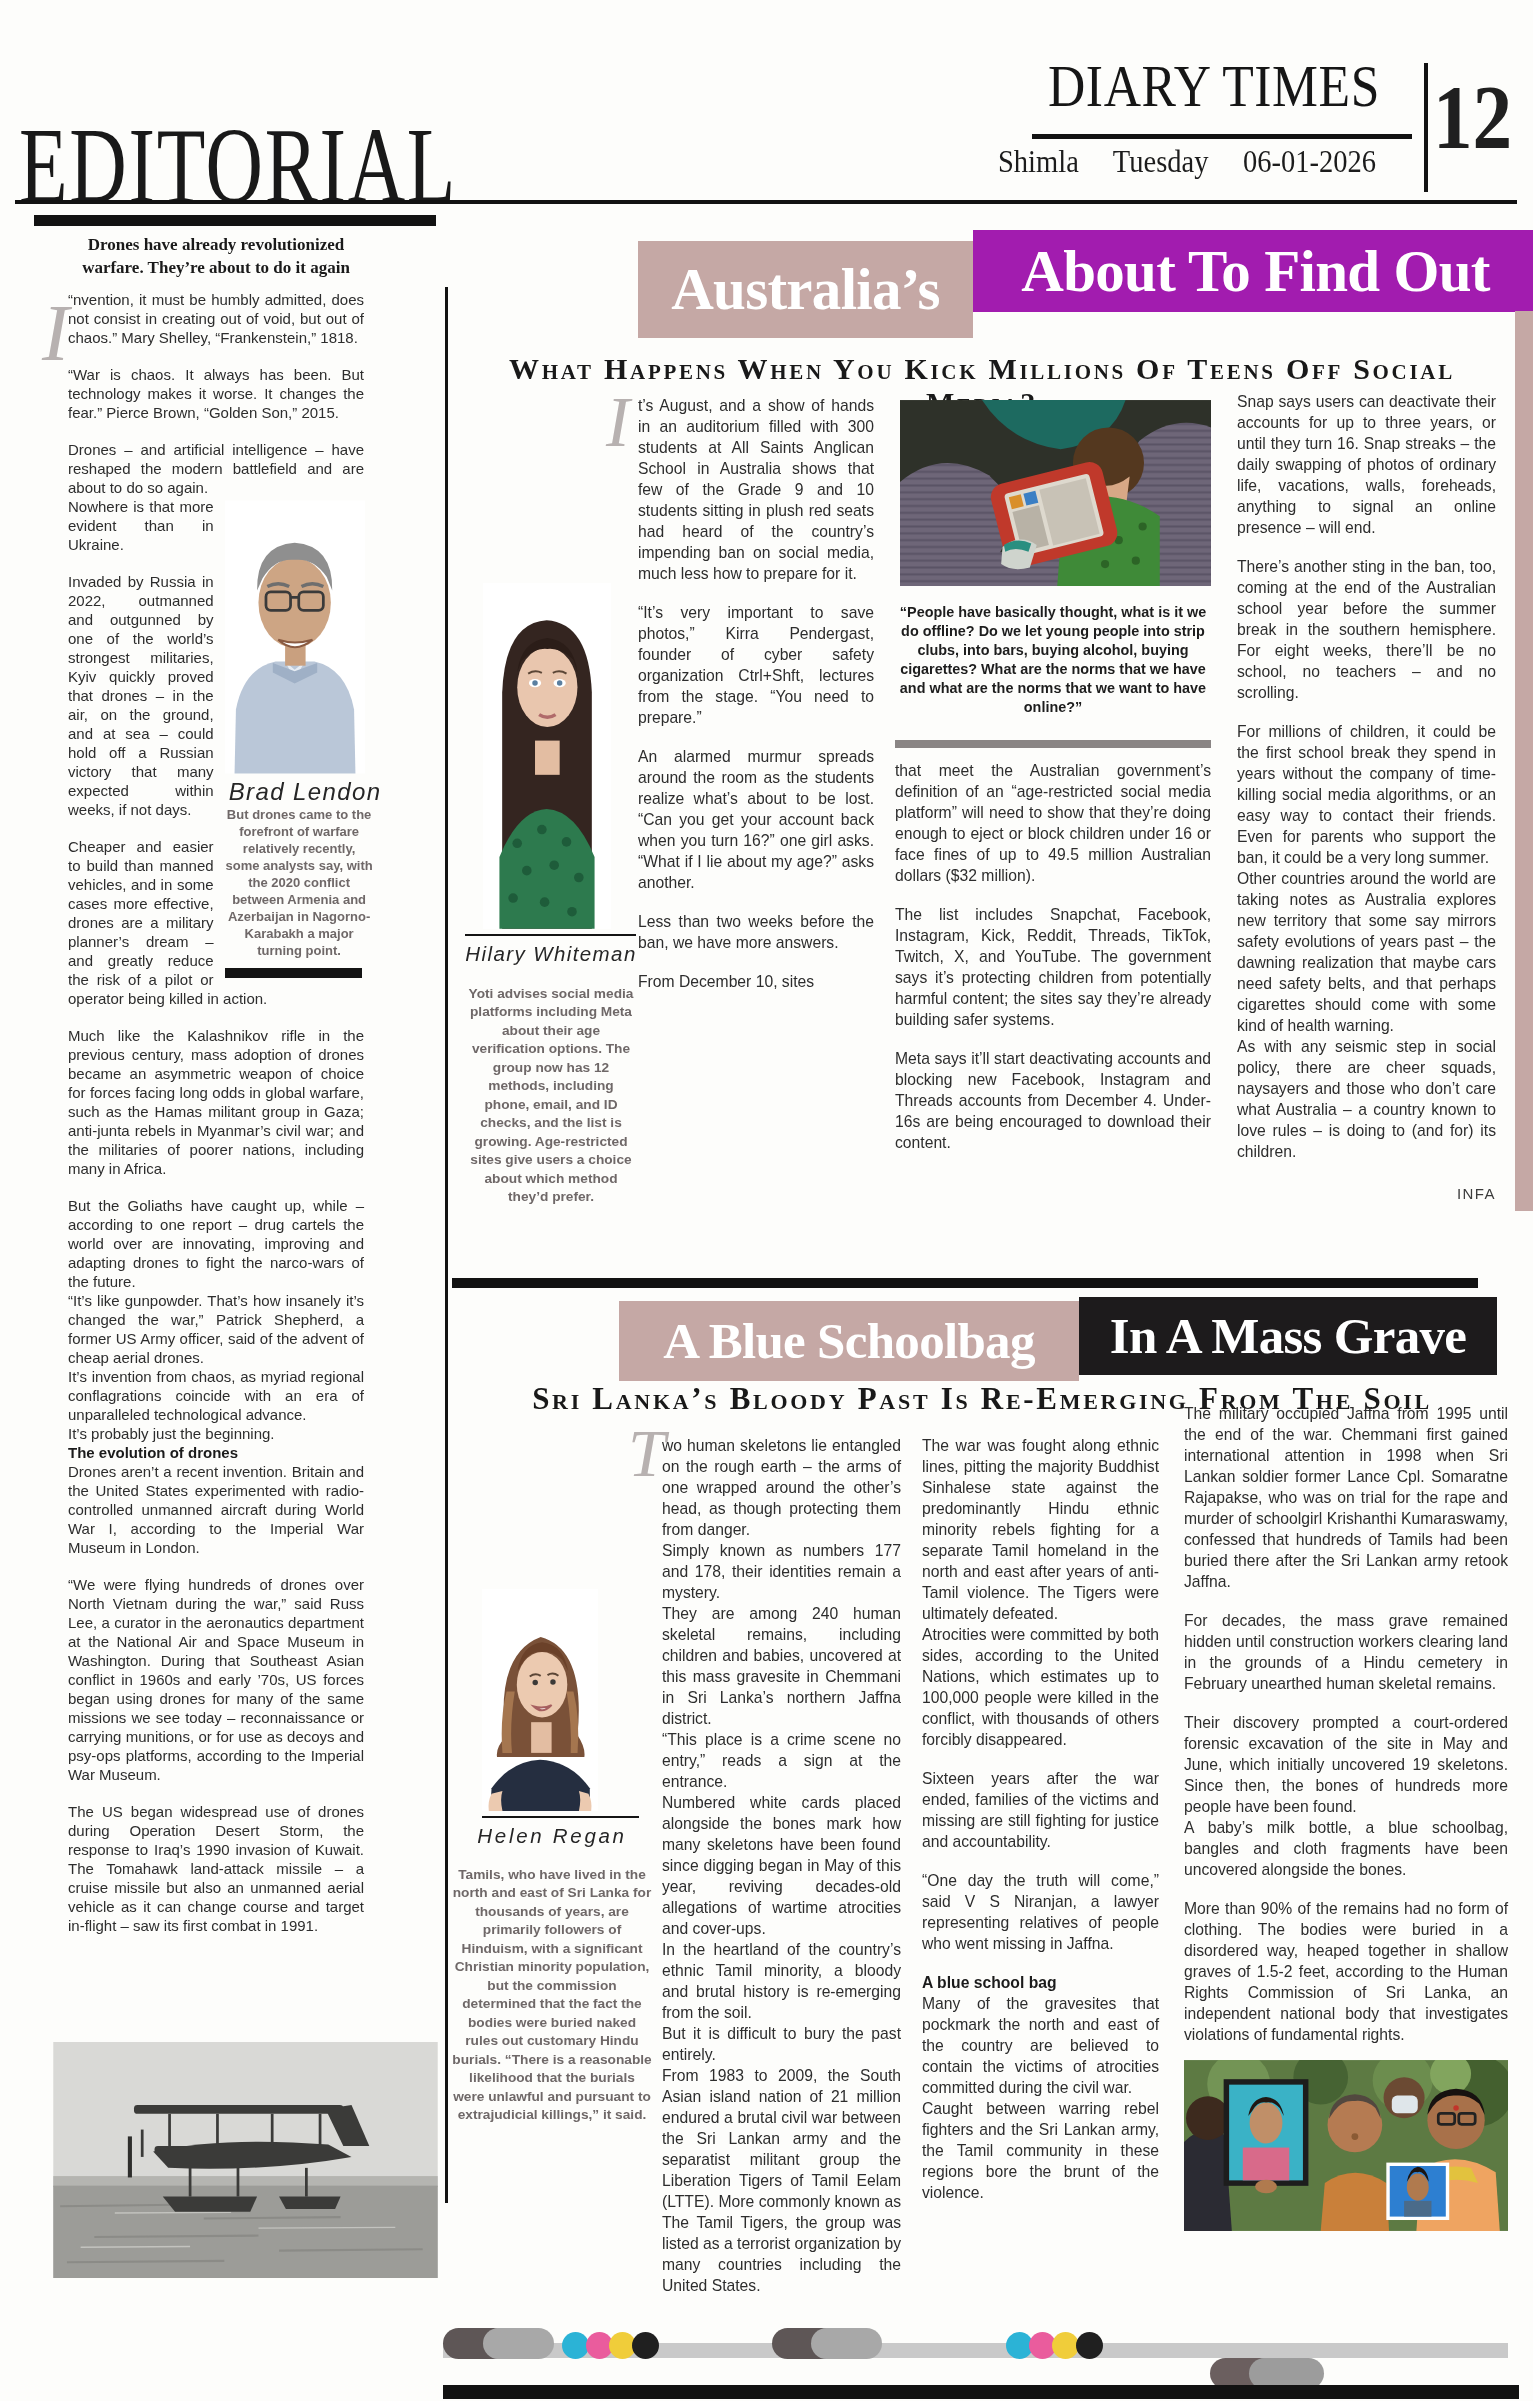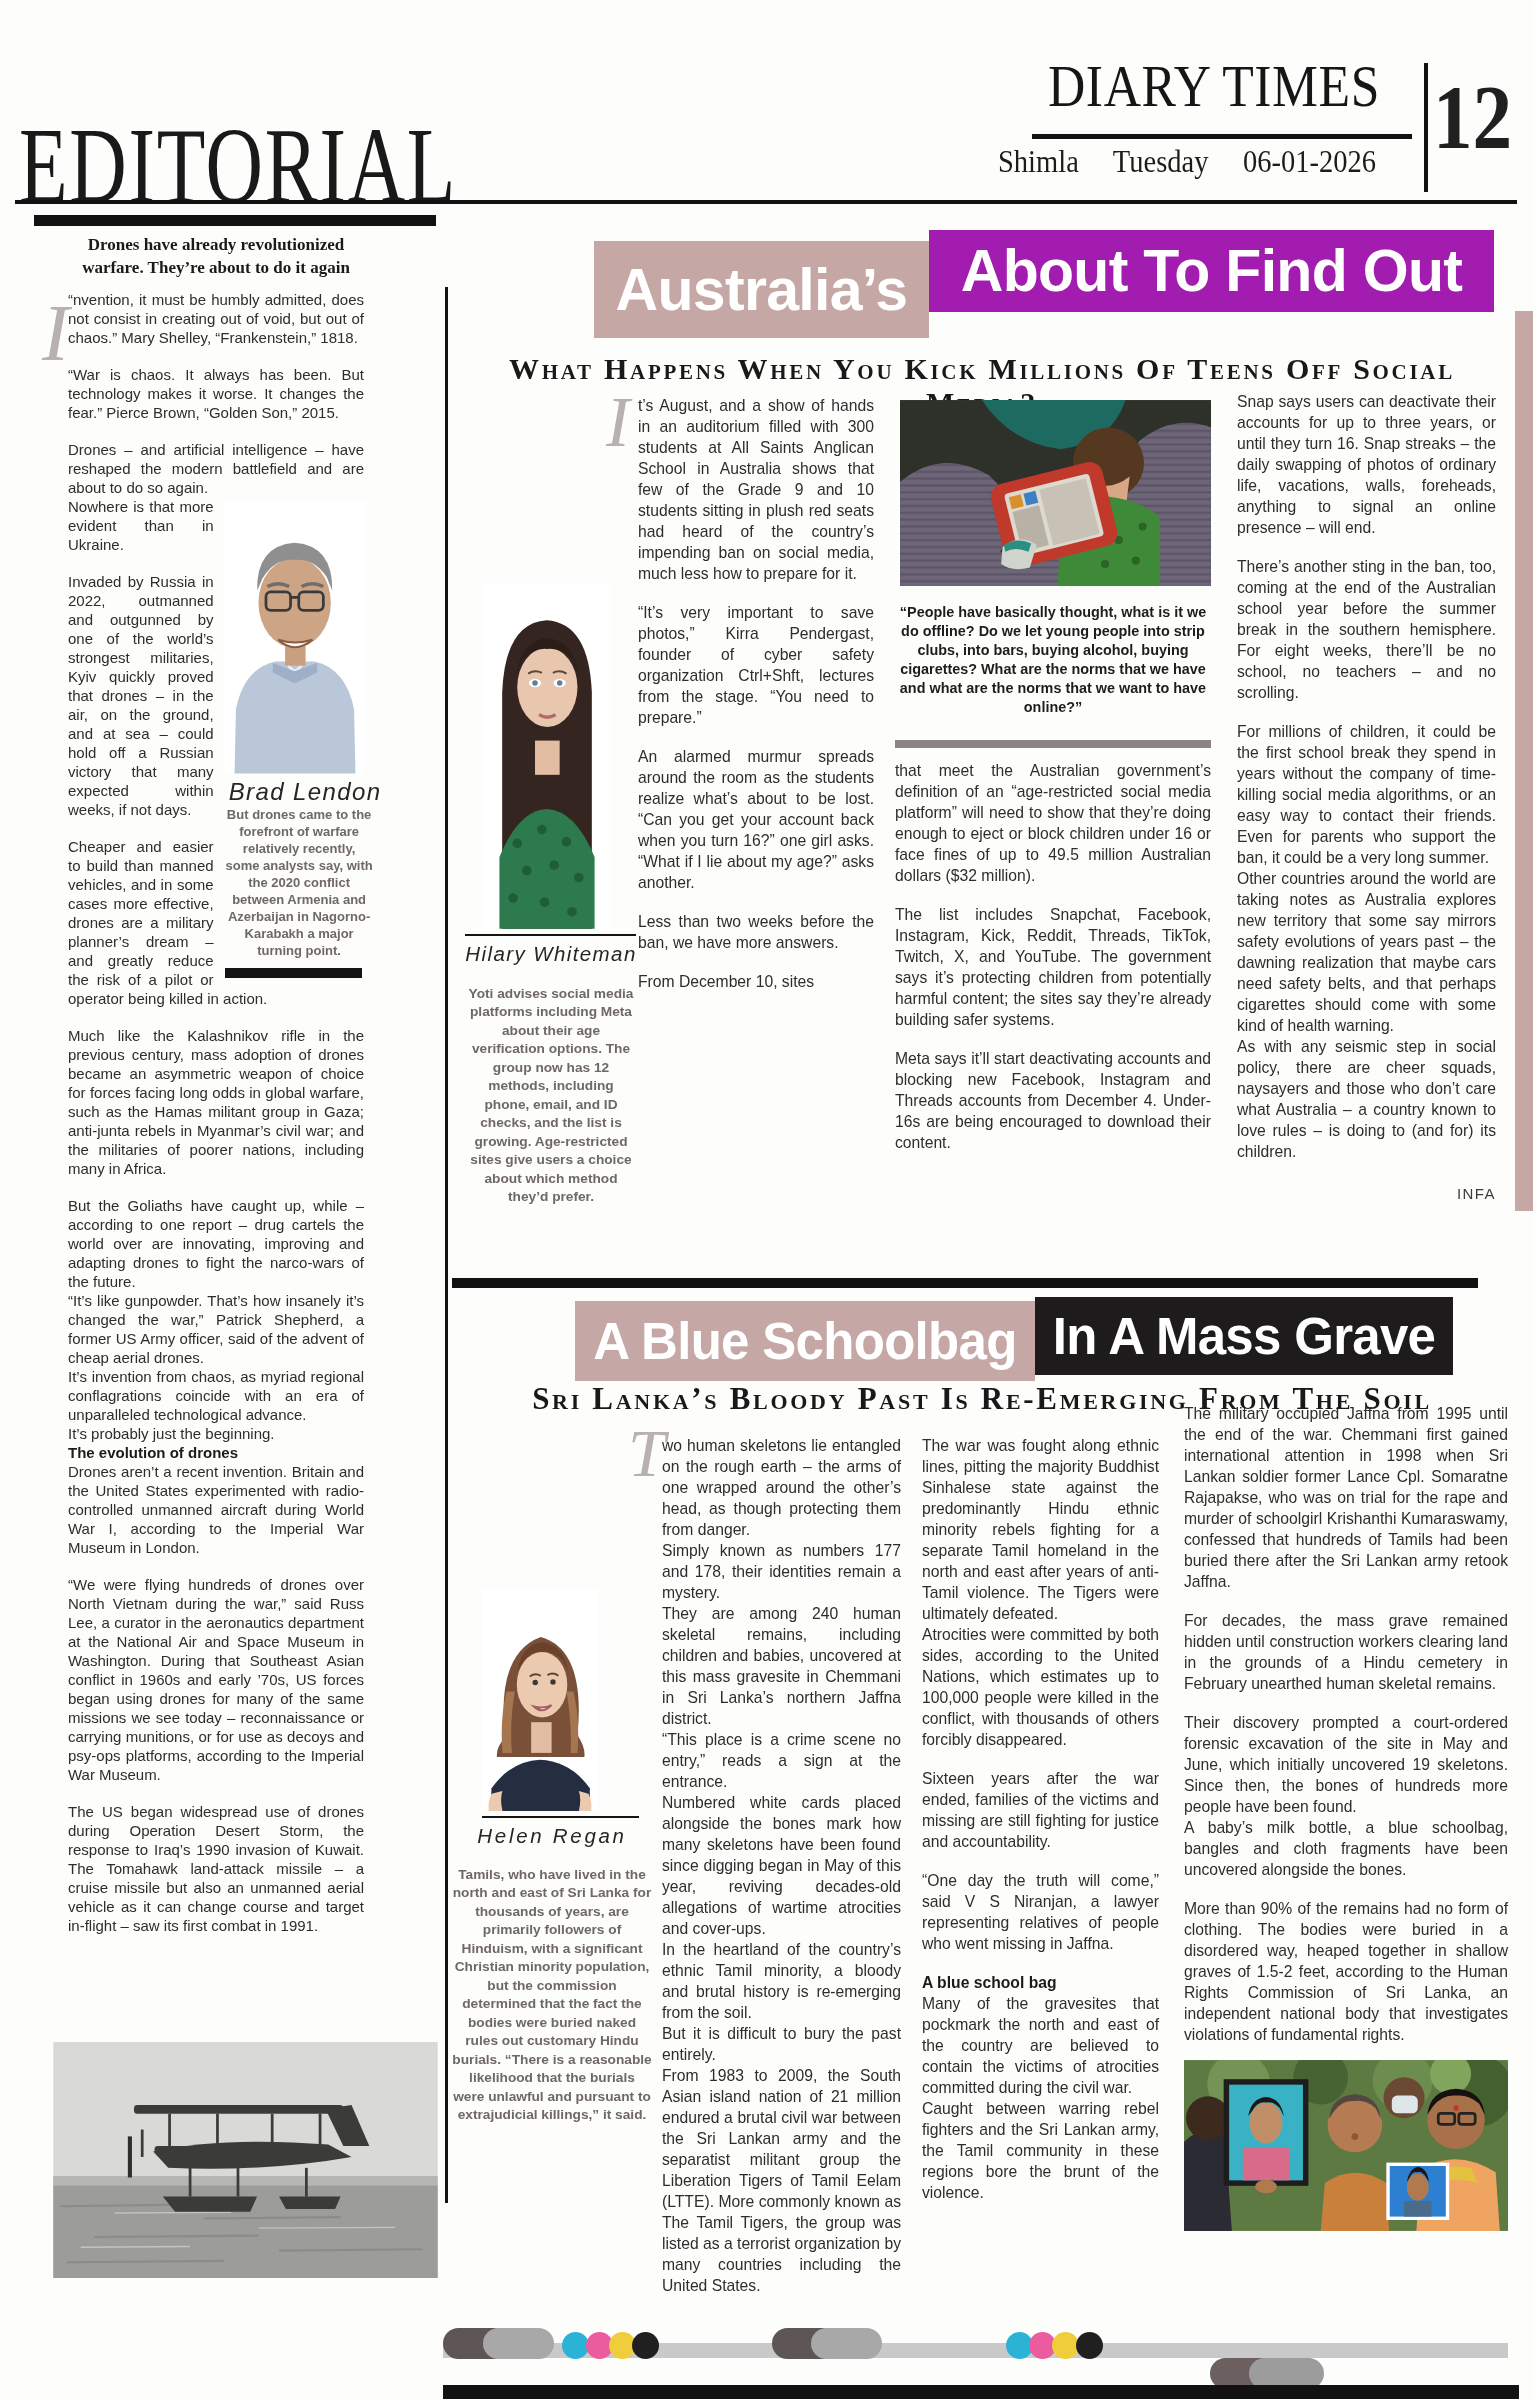--- a/index.html
+++ b/index.html
@@ -27,21 +27,21 @@
   .col{position:absolute;}
 
   .ed-heading{font-family:"Liberation Serif", serif;font-weight:700;font-size:17px;line-height:22.6px;
     text-align:center;color:#1a1a1a;margin:0 0 11px 0;}
 
   .dropcap{position:absolute;font-family:"Liberation Serif", serif;font-style:italic;
     color:#b7b1b0;line-height:1;}
 
   
   .ban{display:flex;align-items:center;justify-content:center;white-space:nowrap;
-    font-family:Liberation Sans, sans-serif;font-weight:700;color:#ffffff;letter-spacing:-0.7px;}
+    font-family:Liberation Serif, serif;font-weight:700;color:#ffffff;letter-spacing:-0.7px;margin-left:44px;}
   .subhead{font-family:"Liberation Serif", serif;font-weight:700;font-variant:small-caps;
     letter-spacing:2.7px;text-align:center;color:#191919;}
 
   
   .rep-name{font-style:italic;font-size:20.5px;letter-spacing:1.4px;color:#262626;white-space:nowrap;}
   .rep-caption{font-weight:700;font-size:13.7px;line-height:18.5px;color:#6f6868;}
   .photo-caption{font-weight:700;font-size:14.4px;line-height:19px;text-align:center;color:#1d1d1d;}
   .attribution{font-size:15px;letter-spacing:1.4px;color:#3c3c3c;text-align:right;margin-top:20.5px;}
 
   

